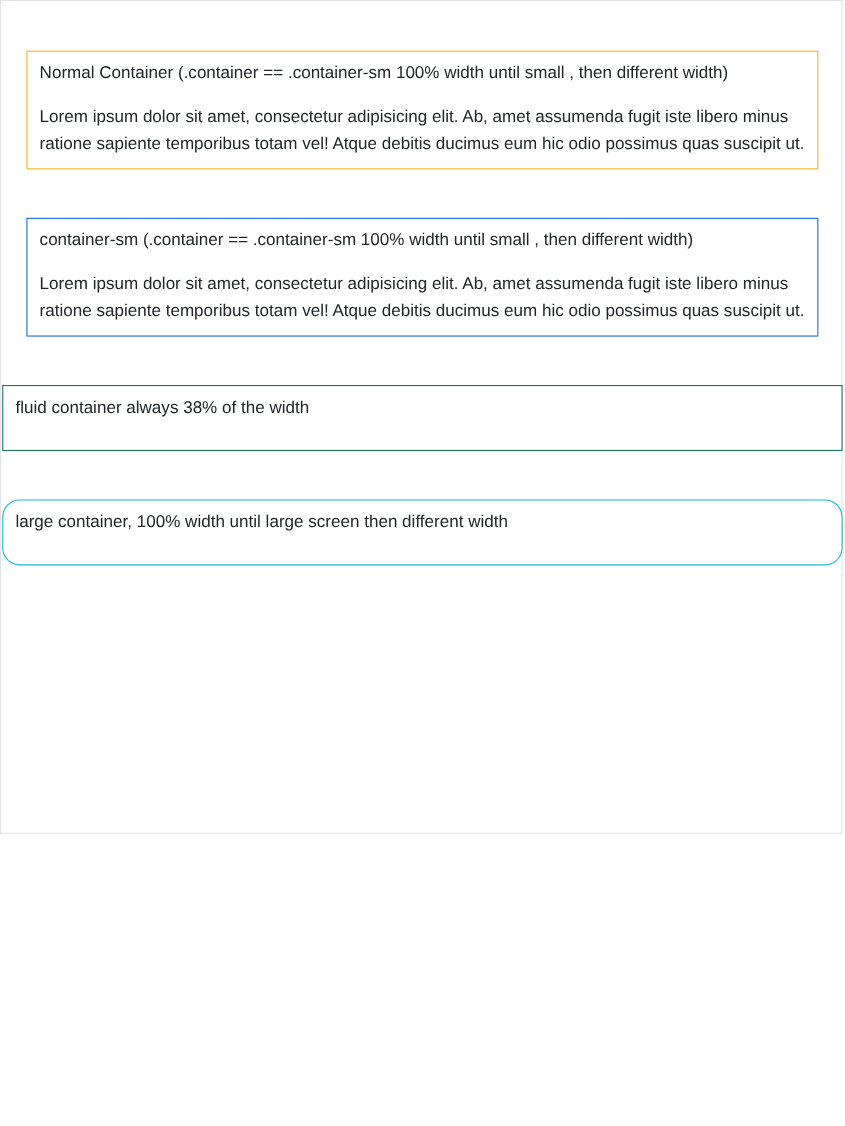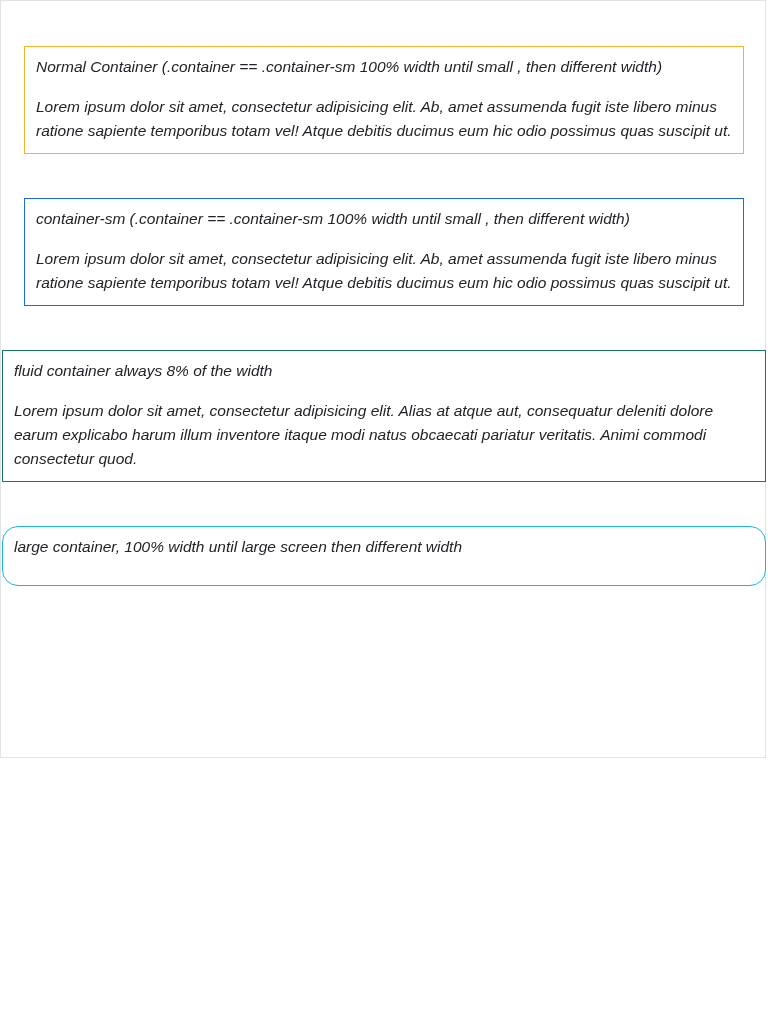--- a/index.html
+++ b/index.html
@@ -27,21 +27,20 @@
     box-sizing: border-box;
     background: #ffffff;
   }
 
   .container-stack {
     position: absolute;
     left: 1px;
     top: 1px;
     width: 764px;
     box-sizing: border-box;
-    font-style: italic;
   }
 
   
   .cbox {
     box-sizing: border-box;
     border: 1px solid #cccccc;
     background: #ffffff;
   }
 
   
@@ -94,22 +93,21 @@
     <div class="spacer-44"></div>
 
     <section class="cbox cbox--fixed cbox--sm" style="border-color: rgb(26, 111, 212);">
       <p class="heading-line">container-sm (.container == .container-sm 100% width until small , then different width)</p>
       <p class="body-copy">Lorem ipsum dolor sit amet, consectetur adipisicing elit. Ab, amet assumenda fugit iste libero minus ratione sapiente temporibus totam vel! Atque debitis ducimus eum hic odio possimus quas suscipit ut.</p>
     </section>
 
     <div class="spacer-44"></div>
 
     <section class="cbox cbox--fluid cbox--fluid-g" style="border-color: rgb(25, 120, 91);">
-      <p class="heading-line">fluid container always 8% of the width</p>
-      <p class="body-copy">Lorem ipsum dolor sit amet, consectetur adipisicing elit. Alias at atque aut, consequatur deleniti dolore earum explicabo harum illum inventore itaque modi natus obcaecati pariatur veritatis. Animi commodi consectetur quod.</p>
+      <p class="heading-line">fluid container always 38% of the width</p>
     </section>
 
     <div class="spacer-44"></div>
 
     <section class="cbox cbox--fluid cbox--lg" style="border-color: rgb(26, 182, 224); border-radius: 16px;">
       <p class="heading-line">large container, 100% width until large screen then different width</p>
     </section>
 
     <div class="spacer-44"></div>
 

